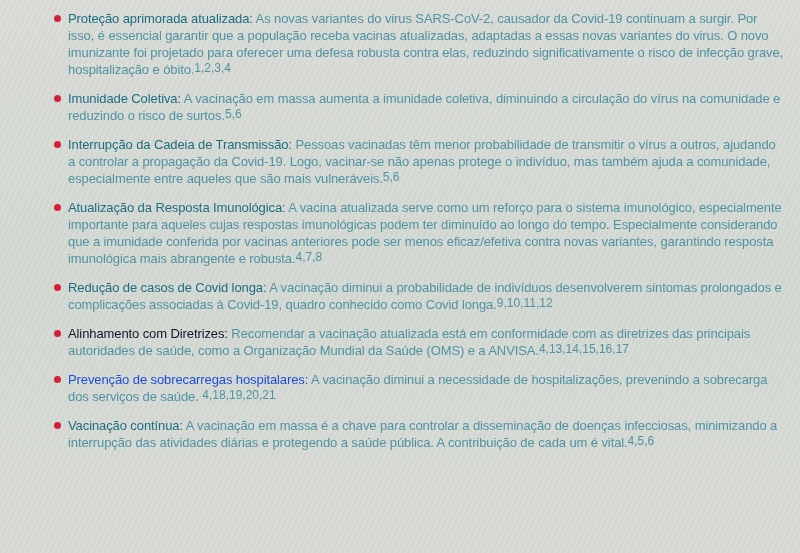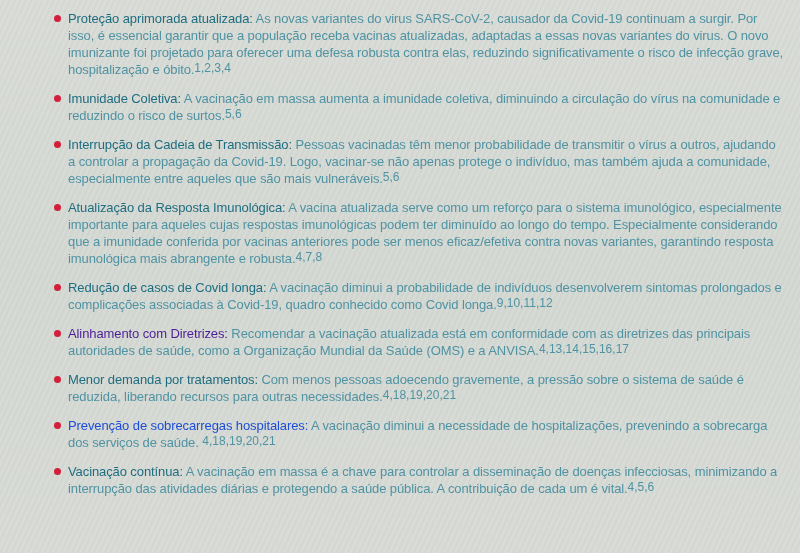--- a/index.html
+++ b/index.html
@@ -76,27 +76,23 @@
       <p class="text" style="color: rgb(79, 147, 163);"><strong class="head" style="color: rgb(30, 109, 128);">Atualização da Resposta Imunológica:</strong><span class="body"> A vacina atualizada serve como um reforço para o sistema imunológico, especialmente importante para aqueles cujas respostas imunológicas podem ter diminuído ao longo do tempo. Especialmente considerando que a imunidade conferida por vacinas anteriores pode ser menos eficaz/efetiva contra novas variantes, garantindo resposta imunológica mais abrangente e robusta.</span><sup class="refs">4,7,8</sup></p>
     </li>
 
     <li class="item">
       <span class="dot" style="background: rgb(210, 32, 58);"></span>
       <p class="text" style="color: rgb(79, 147, 163);"><strong class="head" style="color: rgb(30, 109, 128); text-align: center;">Redução de casos de Covid longa:</strong><span class="body"> A vacinação diminui a probabilidade de indivíduos desenvolverem sintomas prolongados e complicações associadas à Covid-19, quadro conhecido como Covid longa.</span><sup class="refs">9,10,11,12</sup></p>
     </li>
 
     <li class="item">
       <span class="dot" style="background: rgb(210, 32, 58);"></span>
-      <p class="text" style="color: rgb(79, 147, 163);"><strong class="head" style="color: #4c1d95;">Alinhamento com Diretrizes:</strong><span class="body"> Recomendar a vacinação atualizada está em conformidade com as diretrizes das principais autoridades de saúde, como a Organização Mundial da Saúde (OMS) e a ANVISA.</span><sup class="refs">4,13,14,15,16,17</sup></p>
+      <p class="text" style="color: rgb(79, 147, 163);"><strong class="head" style="color: #0f172a;">Alinhamento com Diretrizes:</strong><span class="body"> Recomendar a vacinação atualizada está em conformidade com as diretrizes das principais autoridades de saúde, como a Organização Mundial da Saúde (OMS) e a ANVISA.</span><sup class="refs">4,13,14,15,16,17</sup></p>
     </li>
 
-    <li class="item">
-      <span class="dot" style="background: rgb(210, 32, 58);"></span>
-      <p class="text" style="color: rgb(79, 147, 163);"><strong class="head" style="color: rgb(30, 109, 128);">Menor demanda por tratamentos:</strong><span class="body"> Com menos pessoas adoecendo gravemente, a pressão sobre o sistema de saúde é reduzida, liberando recursos para outras necessidades.</span><sup class="refs">4,18,19,20,21</sup></p>
-    </li>
 
     <li class="item">
       <span class="dot" style="background: rgb(210, 32, 58);"></span>
       <p class="text" style="color: rgb(79, 147, 163);"><strong class="head" style="color: #1d4ed8;">Prevenção de sobrecarregas hospitalares:</strong><span class="body"> A vacinação diminui a necessidade de hospitalizações, prevenindo a sobrecarga dos serviços de saúde. </span><sup class="refs">4,18,19,20,21</sup></p>
     </li>
 
 
     <li class="item">
       <span class="dot" style="background: rgb(210, 32, 58);"></span>
       <p class="text" style="color: rgb(79, 147, 163);"><strong class="head" style="color: rgb(30, 109, 128);">Vacinação contínua:</strong><span class="body"> A vacinação em massa é a chave para controlar a disseminação de doenças infecciosas, minimizando a interrupção das atividades diárias e protegendo a saúde pública. A contribuição de cada um é vital.</span><sup class="refs">4,5,6</sup></p>

